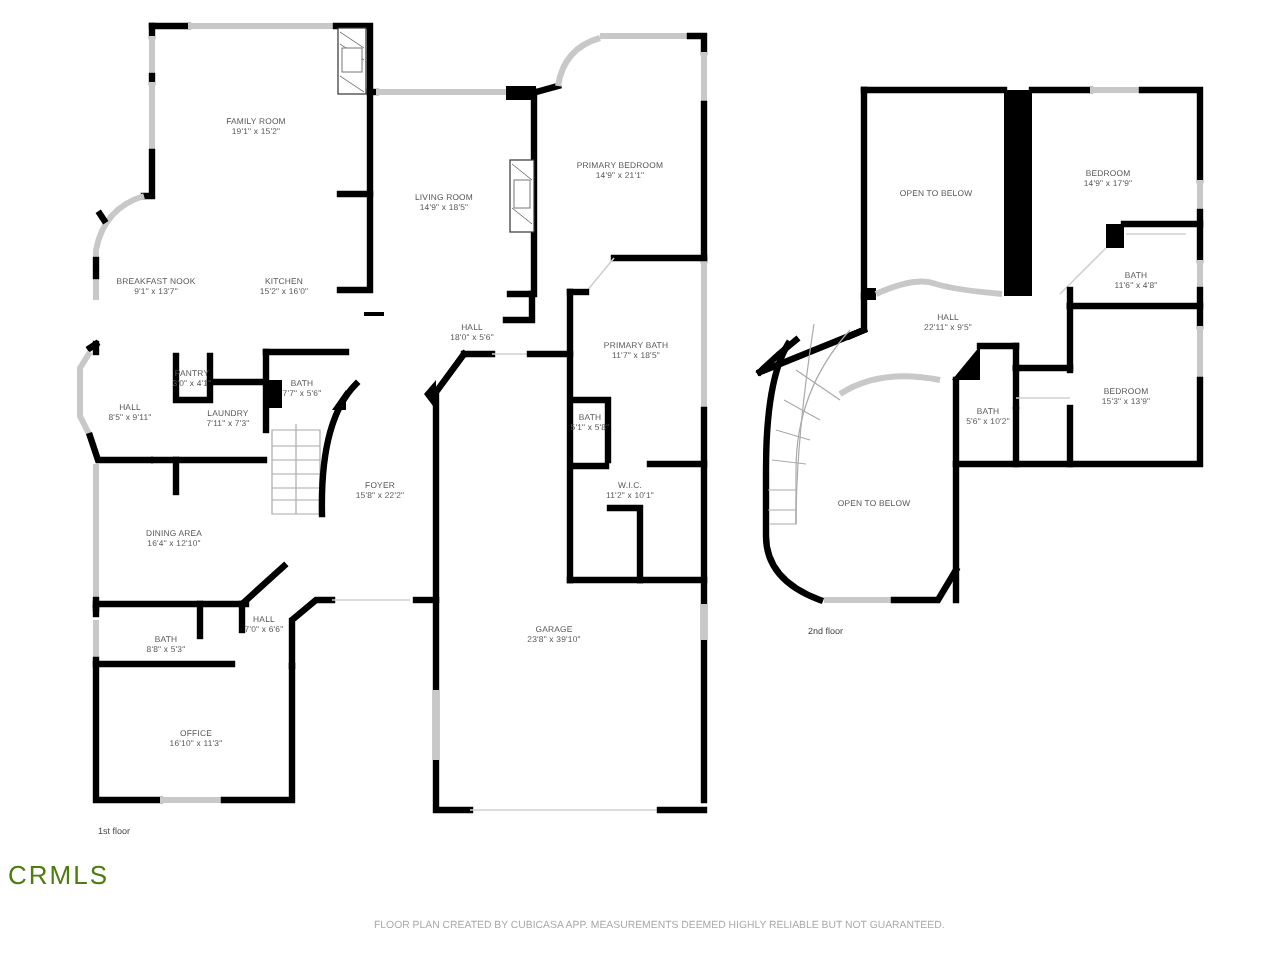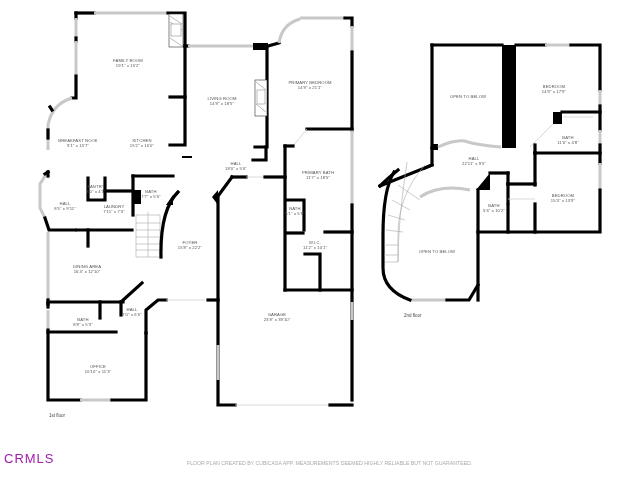--- a/index.html
+++ b/index.html
@@ -7,21 +7,21 @@
   svg#plan { position:absolute; left:0; top:0; width:640px; height:480px; }
   .wall { stroke:#000; stroke-width:3.2; fill:none; stroke-linecap:square; }
   .thin { stroke:#000; stroke-width:2; fill:none; }
   .win { stroke:#c8c8c8; stroke-width:3; fill:none; }
   .door { stroke:#d0d0d0; stroke-width:0.8; fill:none; }
   .stair { stroke:#aaa; stroke-width:0.6; fill:none; }
   .label { position:absolute; text-align:center; color:#555; font-size:4.2px; line-height:5.4px; white-space:nowrap; transform:translateX(-50%); letter-spacing:0.1px; }
   .label .nm { display:block; text-transform:uppercase; }
   .label .dm { display:block; }
   .floor-label { position:absolute; font-size:4.5px; color:#444; }
-  .watermark { position:absolute; left:4px; top:451px; font-size:13px; color:#a21caf; letter-spacing:1px; font-weight:300; }
+  .watermark { position:absolute; left:4px; top:430px; font-size:13px; color:#4d7c0f; letter-spacing:1px; font-weight:300; }
   .disclaimer { position:absolute; left:187px; top:460px; font-size:5.2px; color:#aaa; white-space:nowrap; text-transform:uppercase; }
 </style>
 </head>
 <body>
 
 <svg id="plan" viewBox="0 0 640 480">
 
   <g>
 
     <path class="wall" d="M76 13 L94 13"></path>

